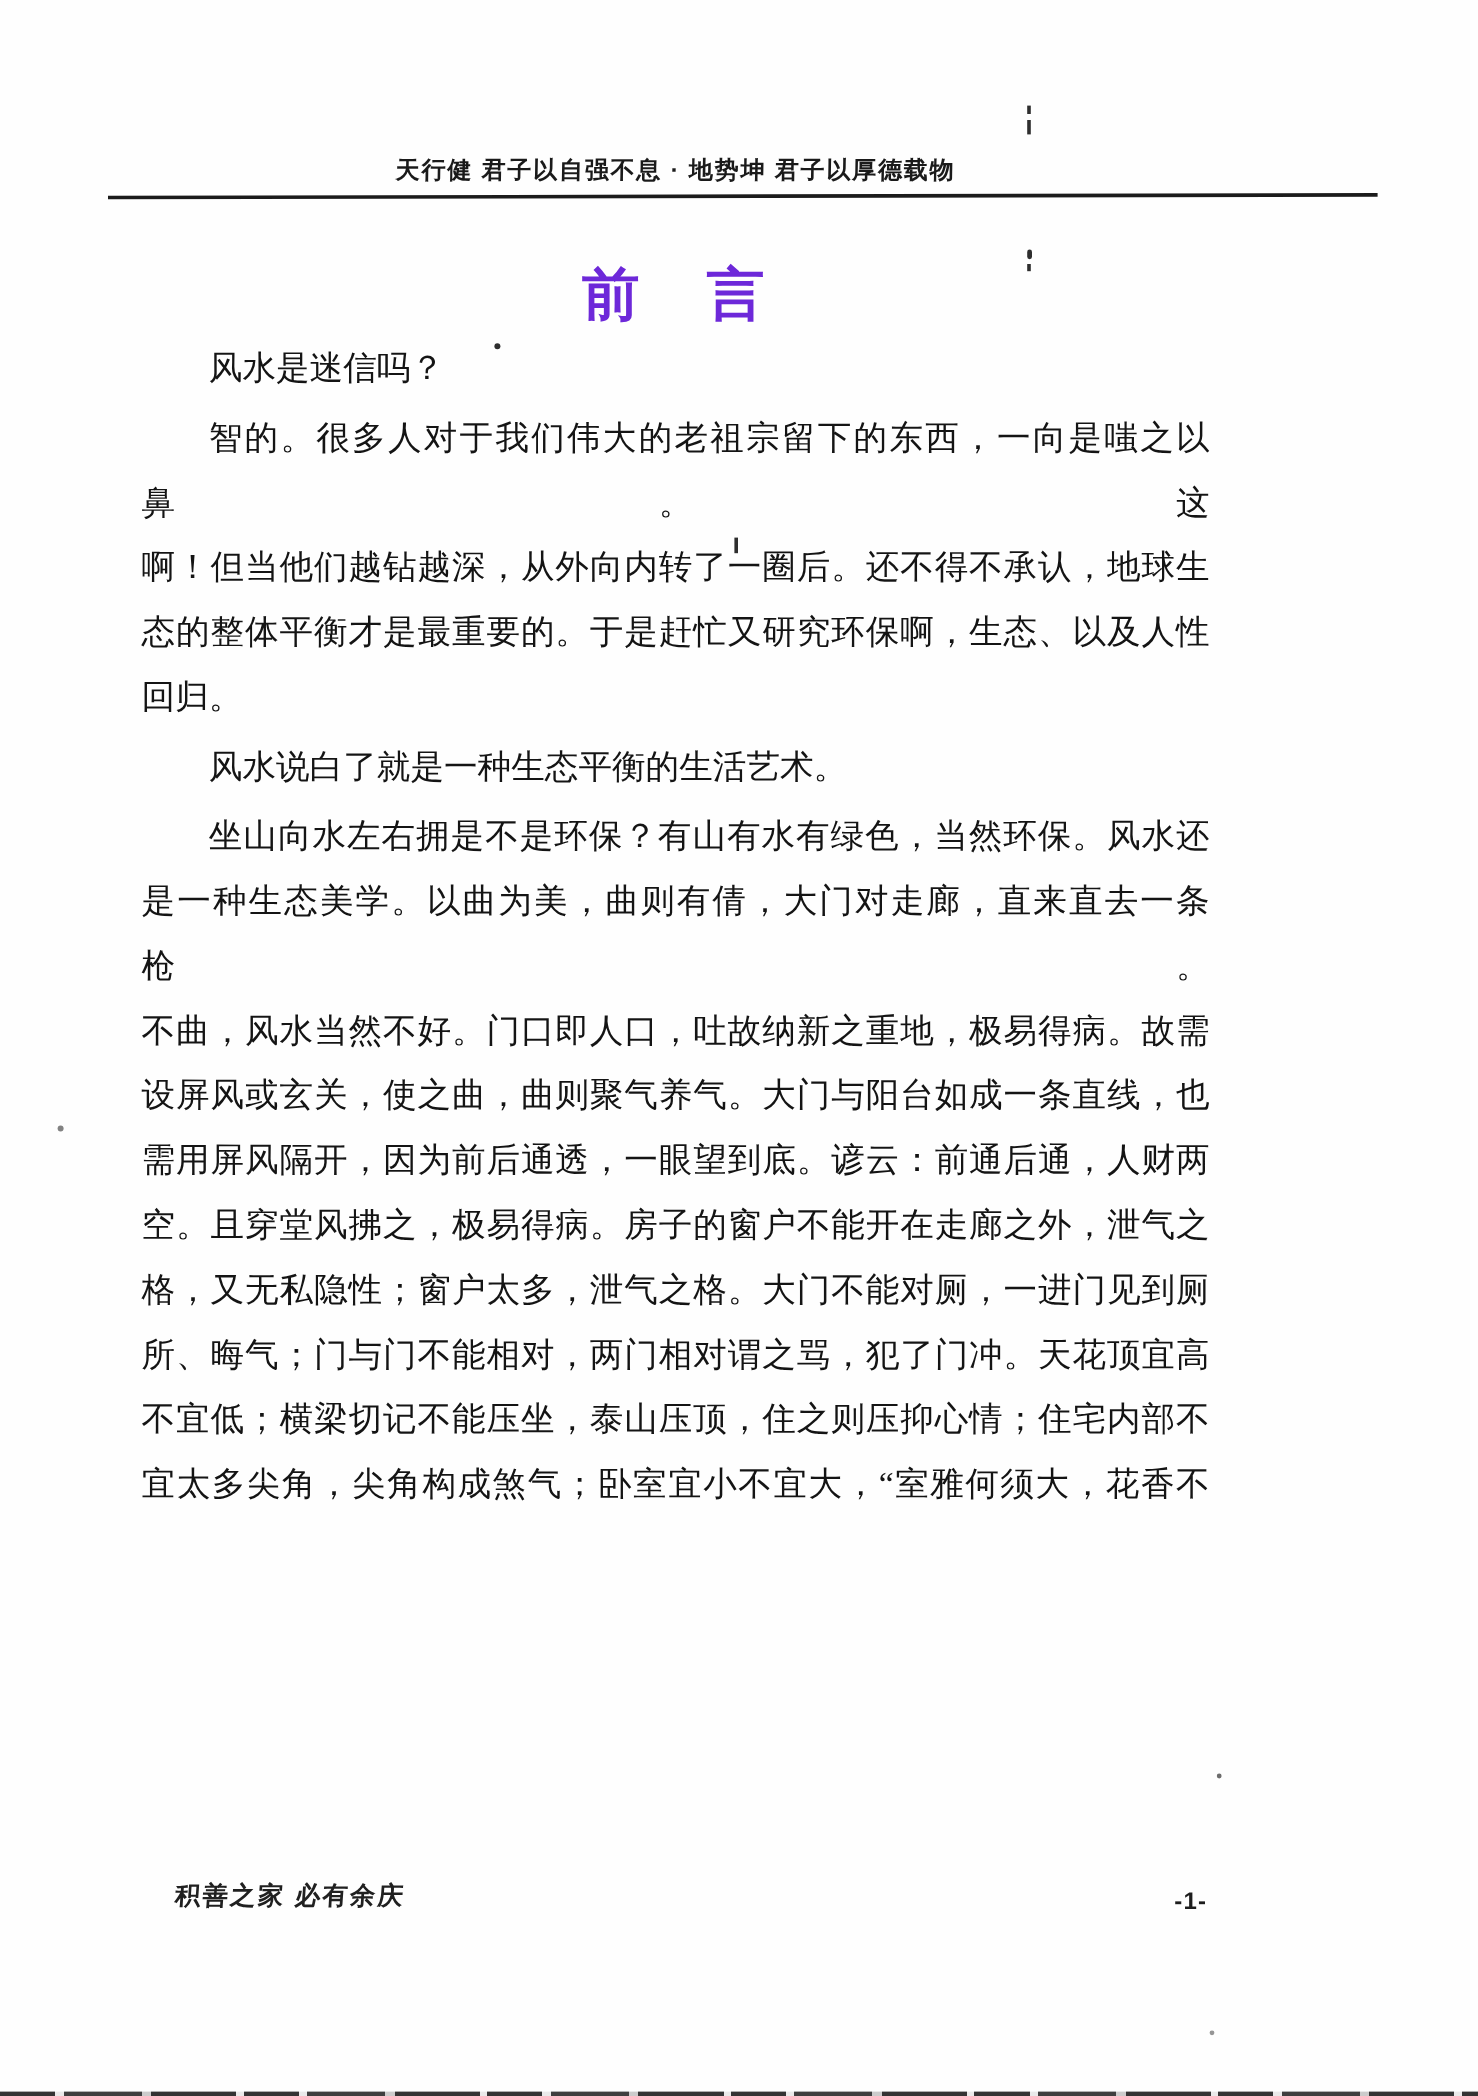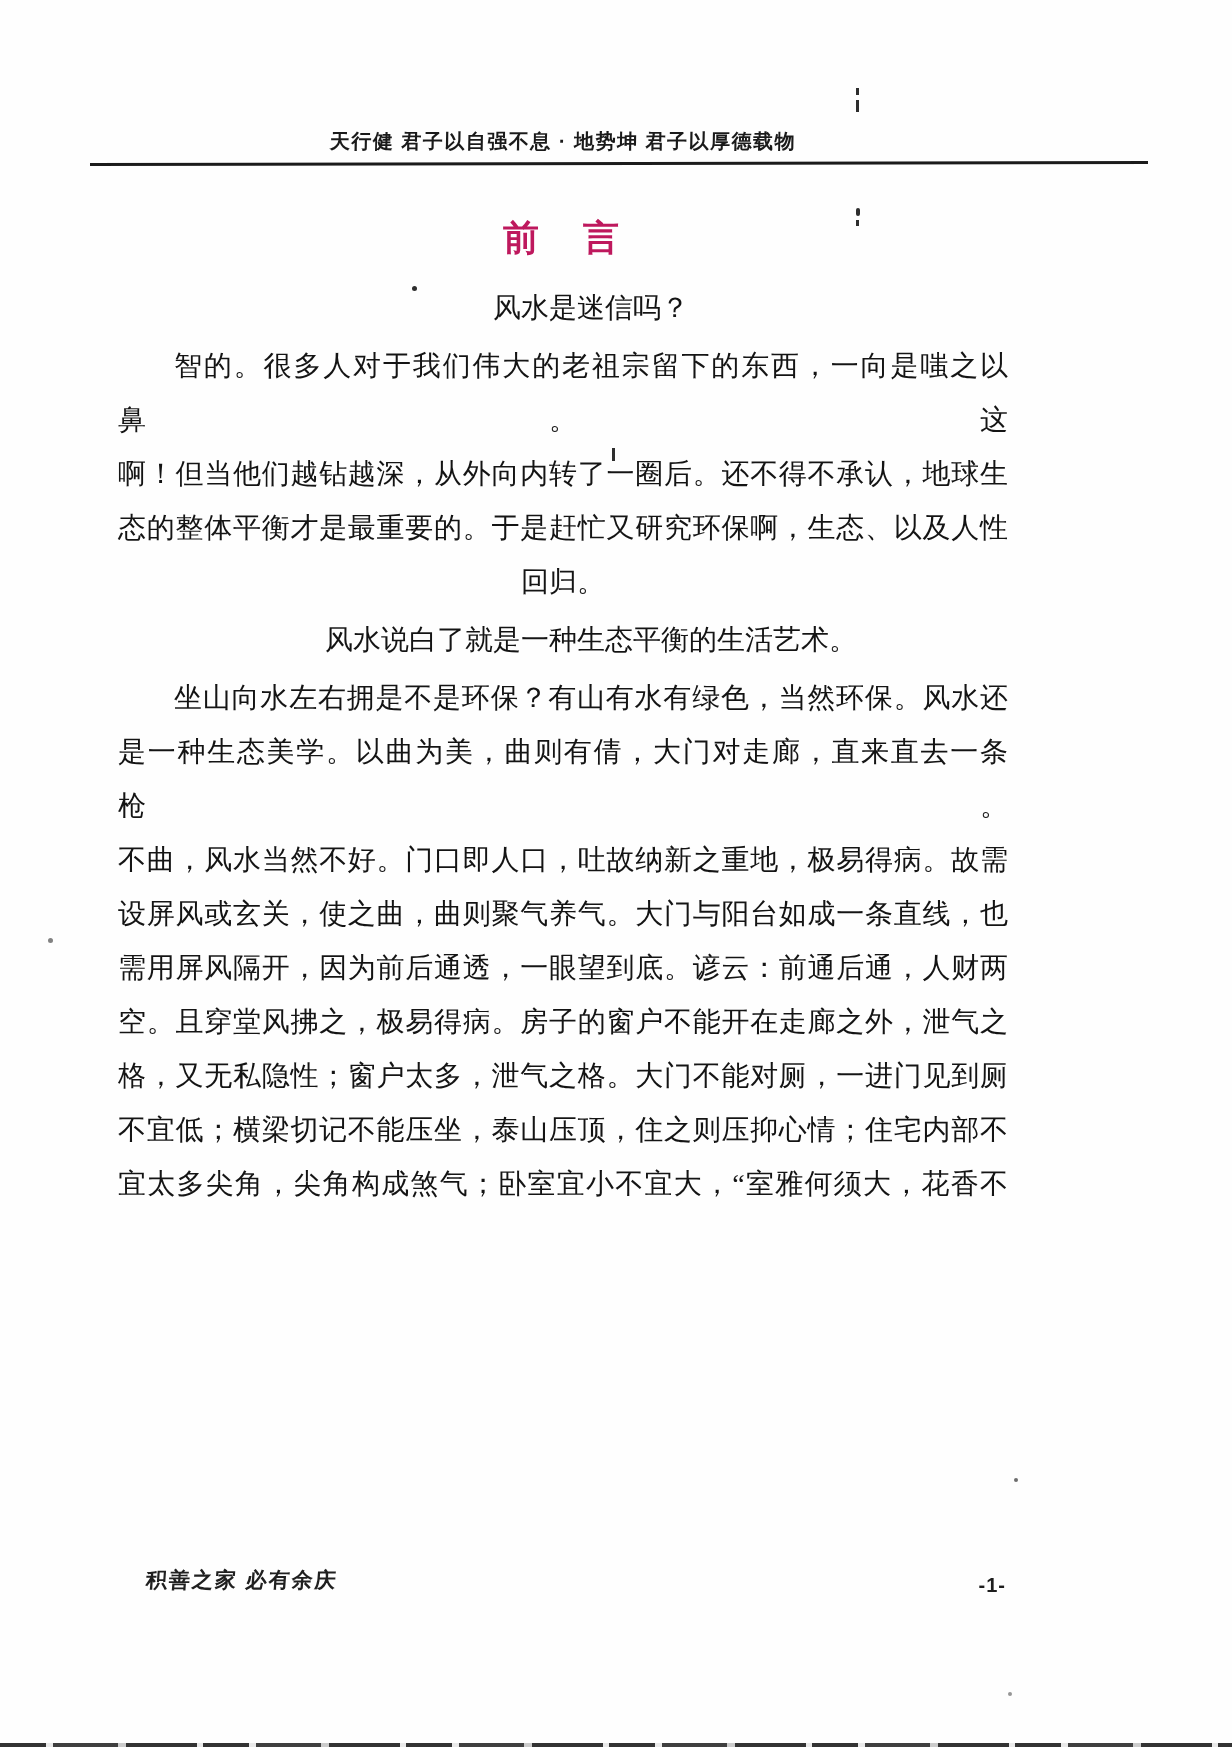--- a/index.html
+++ b/index.html
@@ -37,39 +37,39 @@
   }
   
   .page-title{
     position:absolute;
     top:214px;
     left:118px;
     width:890px;
     text-align:center;
     font-family:"Liberation Sans","DejaVu Sans",sans-serif;
     font-weight:bold;
-    font-size:36px;
+    font-size:48px;
     letter-spacing:4px;
-    color:#be185d;
+    color:#6d28d9;
   }
   
   .body-text{
     position:absolute;
     top:281px;
     left:118px;
     width:890px;
     font-family:"Liberation Serif","DejaVu Serif",serif;
     font-size:28px;
     line-height:54px;
     color:#141414;
   }
   .para{margin:0;}
   .para + .para{margin-top:4px;}
   .para .line:first-child{text-indent:2em;}
-  .line{white-space:nowrap;text-align:center;}
+  .line{white-space:nowrap;}
   .line.fill{
     white-space:normal;
     text-align:justify;
     text-align-last:justify;
   }
   
   .footer-motto{
     position:absolute;
     top:1566px;
     left:146px;
@@ -127,20 +127,21 @@
         <div class="line">风水说白了就是一种生态平衡的生活艺术。</div>
       </div>
       <div class="para">
         <div class="line fill">坐山向水左右拥是不是环保？有山有水有绿色，当然环保。风水还</div>
         <div class="line fill">是一种生态美学。以曲为美，曲则有倩，大门对走廊，直来直去一条枪。</div>
         <div class="line fill">不曲，风水当然不好。门口即人口，吐故纳新之重地，极易得病。故需</div>
         <div class="line fill">设屏风或玄关，使之曲，曲则聚气养气。大门与阳台如成一条直线，也</div>
         <div class="line fill">需用屏风隔开，因为前后通透，一眼望到底。谚云：前通后通，人财两</div>
         <div class="line fill">空。且穿堂风拂之，极易得病。房子的窗户不能开在走廊之外，泄气之</div>
         <div class="line fill">格，又无私隐性；窗户太多，泄气之格。大门不能对厕，一进门见到厕</div>
+        <div class="line fill">所、晦气；门与门不能相对，两门相对谓之骂，犯了门冲。天花顶宜高</div>
         <div class="line fill">不宜低；横梁切记不能压坐，泰山压顶，住之则压抑心情；住宅内部不</div>
         <div class="line fill">宜太多尖角，尖角构成煞气；卧室宜小不宜大，“室雅何须大，花香不</div>
       </div>
     </div>
 
   <div class="footer-motto">积善之家 必有余庆</div>
 
   <div class="page-number">-1-</div>
 
   <div class="speck" style="top:88px;left:856px;width:3px;height:7px;"></div>

